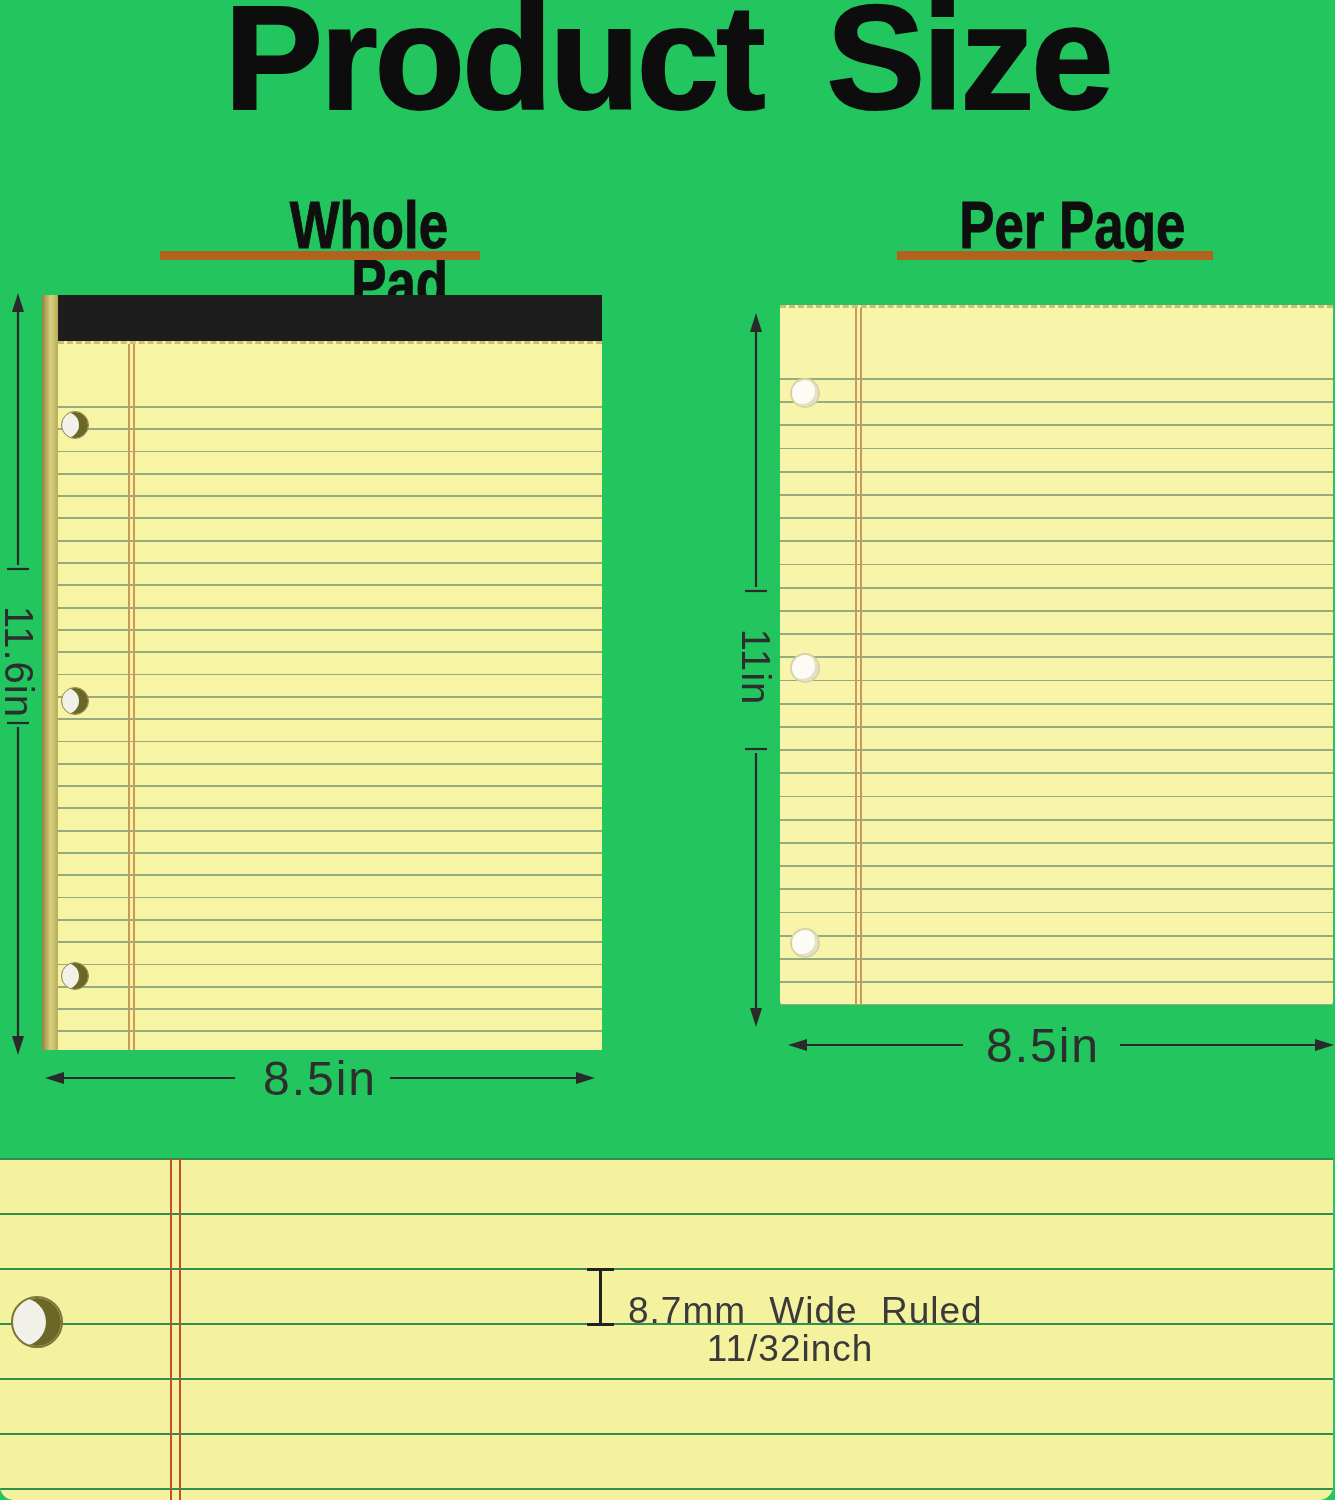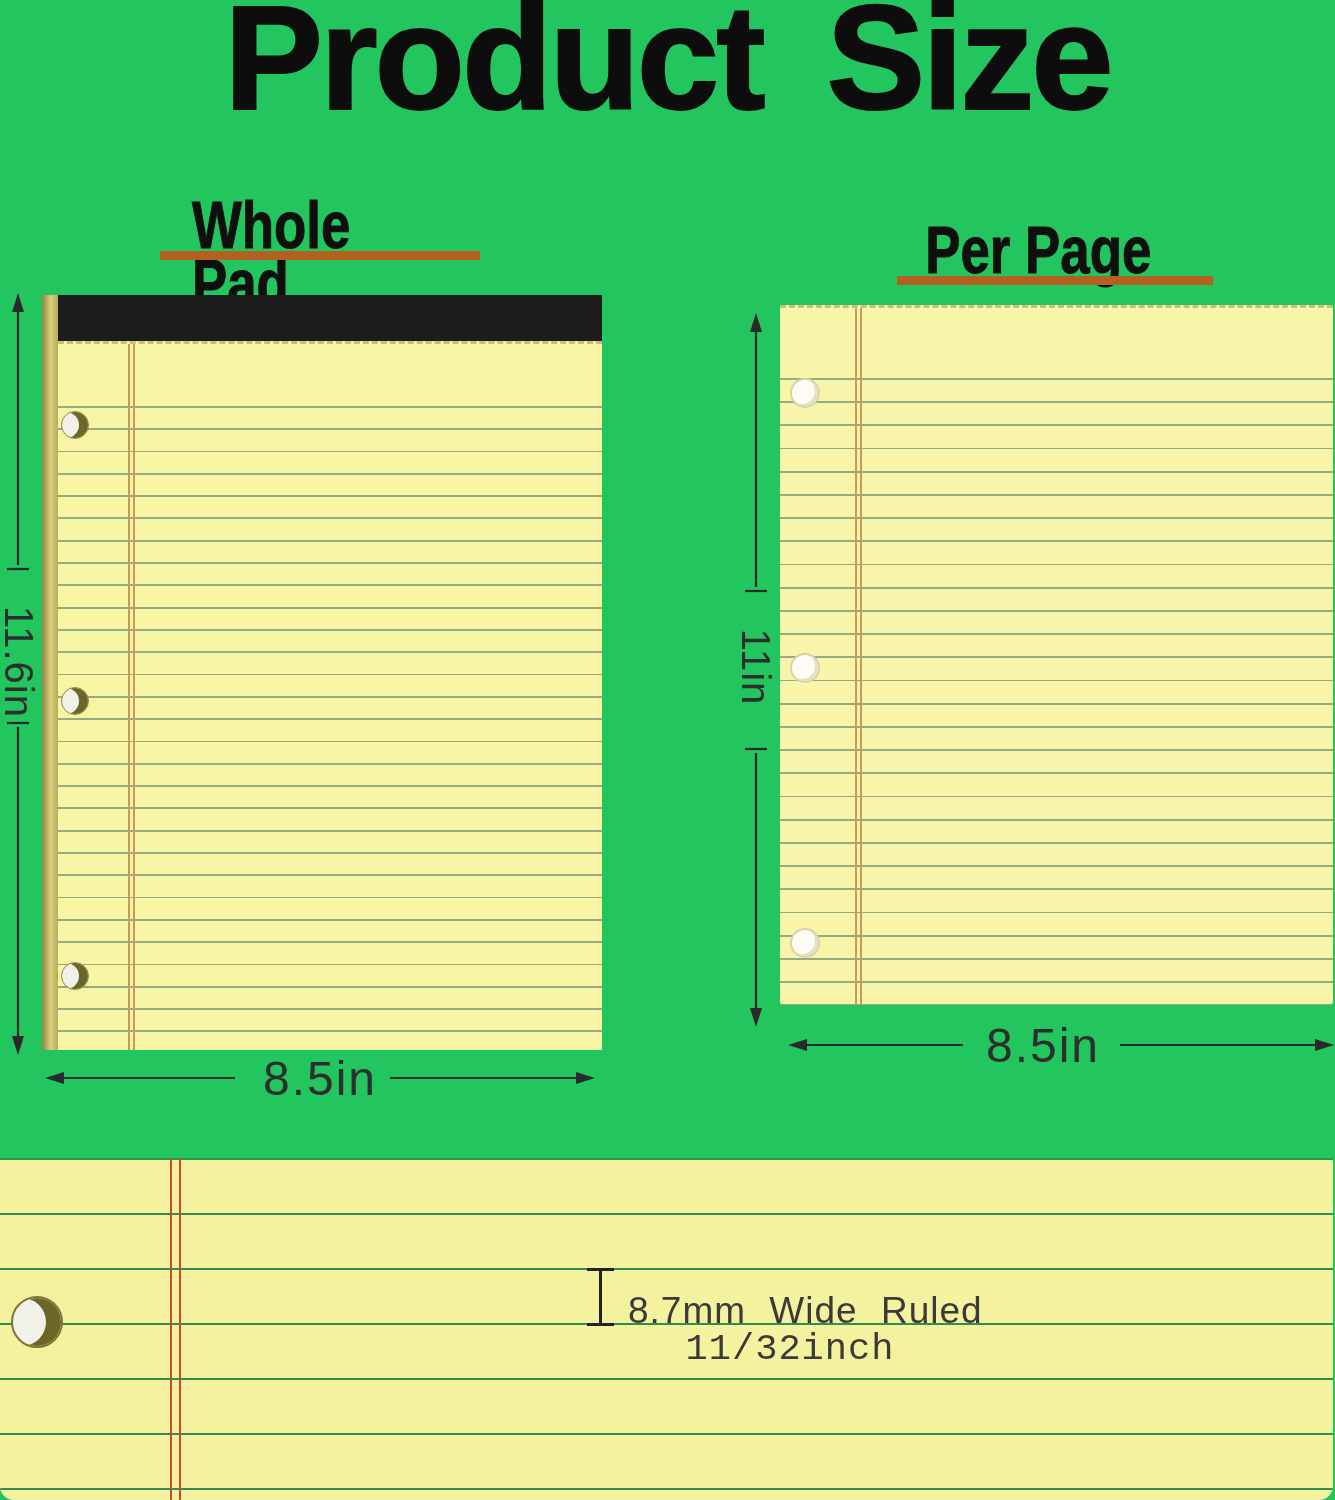--- a/index.html
+++ b/index.html
@@ -13,26 +13,26 @@
     --dimension-line:#2a2a2a;
   }
   *{margin:0;padding:0;box-sizing:border-box;}
   body{background:#fff;font-family:"Liberation Sans",sans-serif;}
   .canvas{position:relative;width:1335px;height:1500px;background:#22c55e;overflow:hidden;}
 
   
   .page-title{position:absolute;top:-6px;left:0;right:0;text-align:center;
     font-size:148px;line-height:128px;font-weight:700;color:#0d0d0d;
     letter-spacing:-3px;word-spacing:26px;-webkit-text-stroke:2px #0d0d0d;}
-  .sec-head{position:absolute;height:64px;text-align:left;text-decoration:underline;}
+  .sec-head{position:absolute;height:64px;text-align:right;text-decoration:underline;}
   .sec-head .txt{display:inline-block;transform:scaleX(0.8);transform-origin:center;
     font-size:66px;line-height:58px;font-weight:700;color:#0f0f0f;-webkit-text-stroke:1px #0f0f0f;}
   .sec-underline{position:absolute;left:0;right:0;bottom:0;height:9px;background:var(--underline-brown);}
   #head-whole{left:160px;top:196px;width:320px;}
-  #head-per{left:897px;top:196px;width:316px;margin-top:25px;}
+  #head-per{left:897px;top:196px;width:316px;}
 
   
   #whole-pad{position:absolute;left:42px;top:295px;width:560px;height:755px;}
   .pad-edge{position:absolute;left:0;top:0;width:16px;height:755px;
     background:linear-gradient(90deg,#8f8440 0%,#d9d080 55%,#b7ac58 100%);}
   .pad-binding{position:absolute;left:16px;top:0;width:544px;height:46px;background:var(--binding-black);}
   .pad-paper{position:absolute;left:16px;top:46px;width:544px;height:709px;
     background:var(--paper-yellow);border-top:3px dashed #cbbd7a;}
   .pad-lines{position:absolute;left:0;right:0;top:62px;bottom:0;
     background-image:repeating-linear-gradient(to bottom,var(--rule-green-muted) 0px,var(--rule-green-muted) 1.8px,transparent 1.8px,transparent 22.3px);}
@@ -68,21 +68,21 @@
     background-image:repeating-linear-gradient(to bottom,var(--rule-green-strip) 0px,var(--rule-green-strip) 2.2px,transparent 2.2px,transparent 55px);}
   .strip-margin{position:absolute;left:170px;top:0;bottom:0;width:11px;
     border-left:2px solid var(--margin-red);border-right:2px solid var(--margin-red);}
   .strip-hole{position:absolute;left:11px;top:138px;width:52px;height:52px;border-radius:50%;
     background:#f2f1e9;border:2px solid #7d7633;box-shadow:inset -15px 0 0 0 #6b6727;}
   .rm-line{position:absolute;left:599px;top:112px;width:3px;height:56px;background:#222;}
   .rm-cap{position:absolute;left:587px;width:27px;height:3px;background:#222;}
   .ruling-text-1{position:absolute;left:628px;top:132px;width:360px;font-size:37px;
     color:#3a3a3a;word-spacing:12px;letter-spacing:1px;}
   .ruling-text-2{position:absolute;left:625px;top:170px;width:330px;text-align:center;
-    font-size:37px;color:#3a3a3a;letter-spacing:1px;font-family:Liberation Mono, monospace;}
+    font-size:37px;color:#3a3a3a;letter-spacing:1px;}
 </style>
 </head>
 <body>
 
 <div class="canvas">
 
   <div class="page-title">Product Size</div>
 
   <div class="sec-head" id="head-whole">
     <span class="txt">Whole Pad</span>

